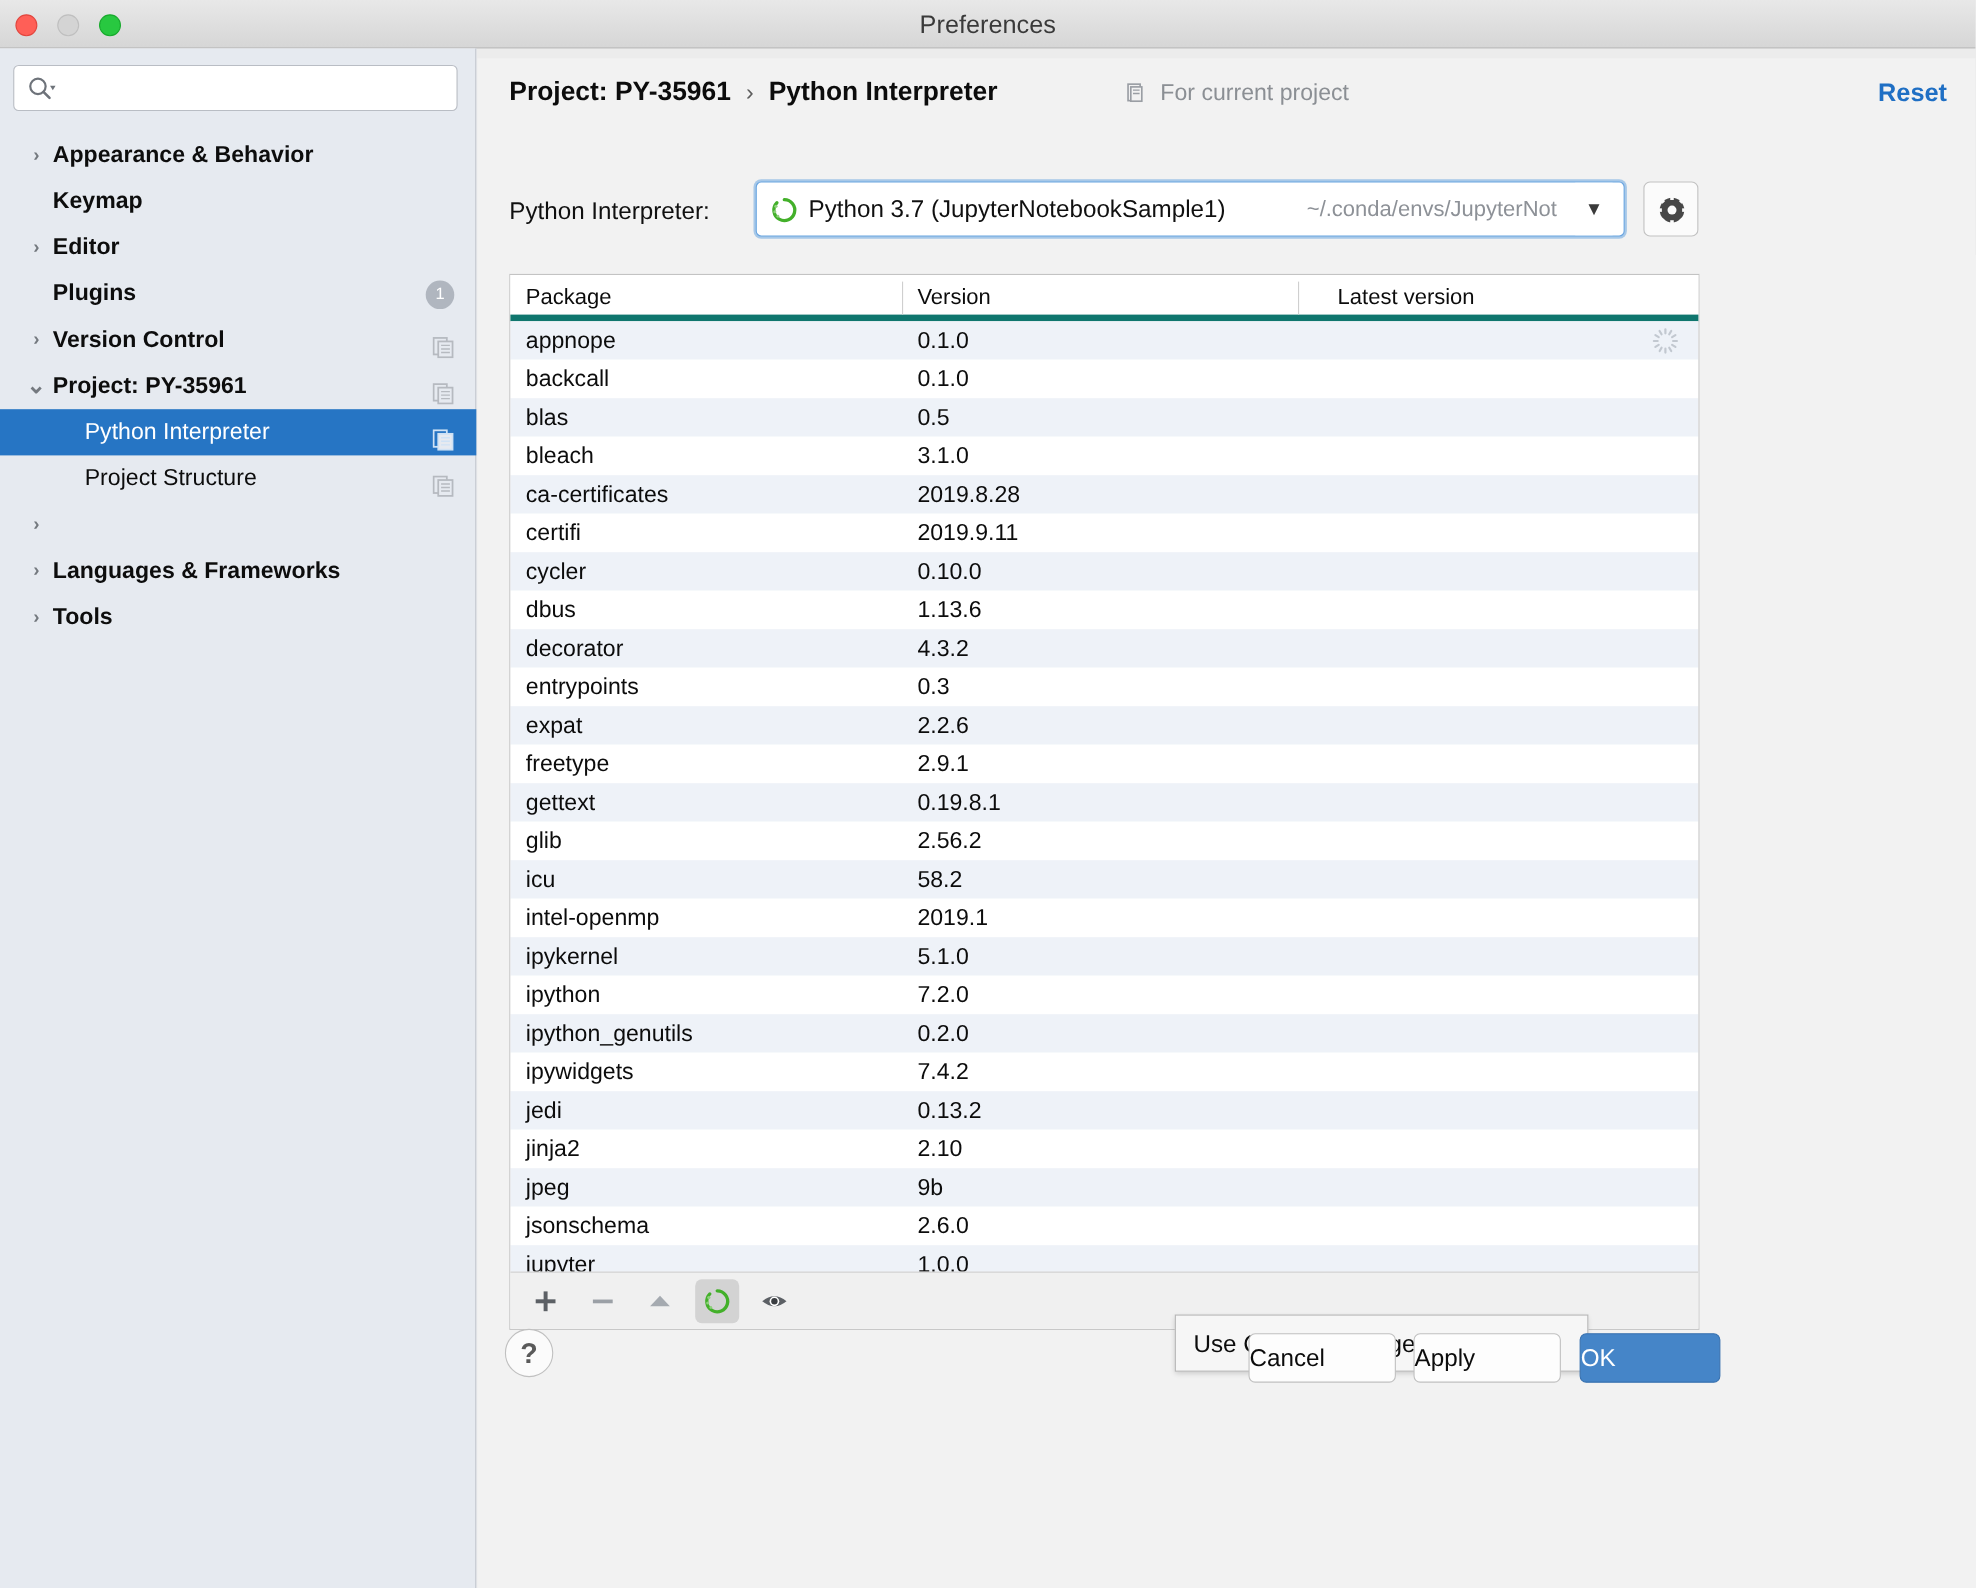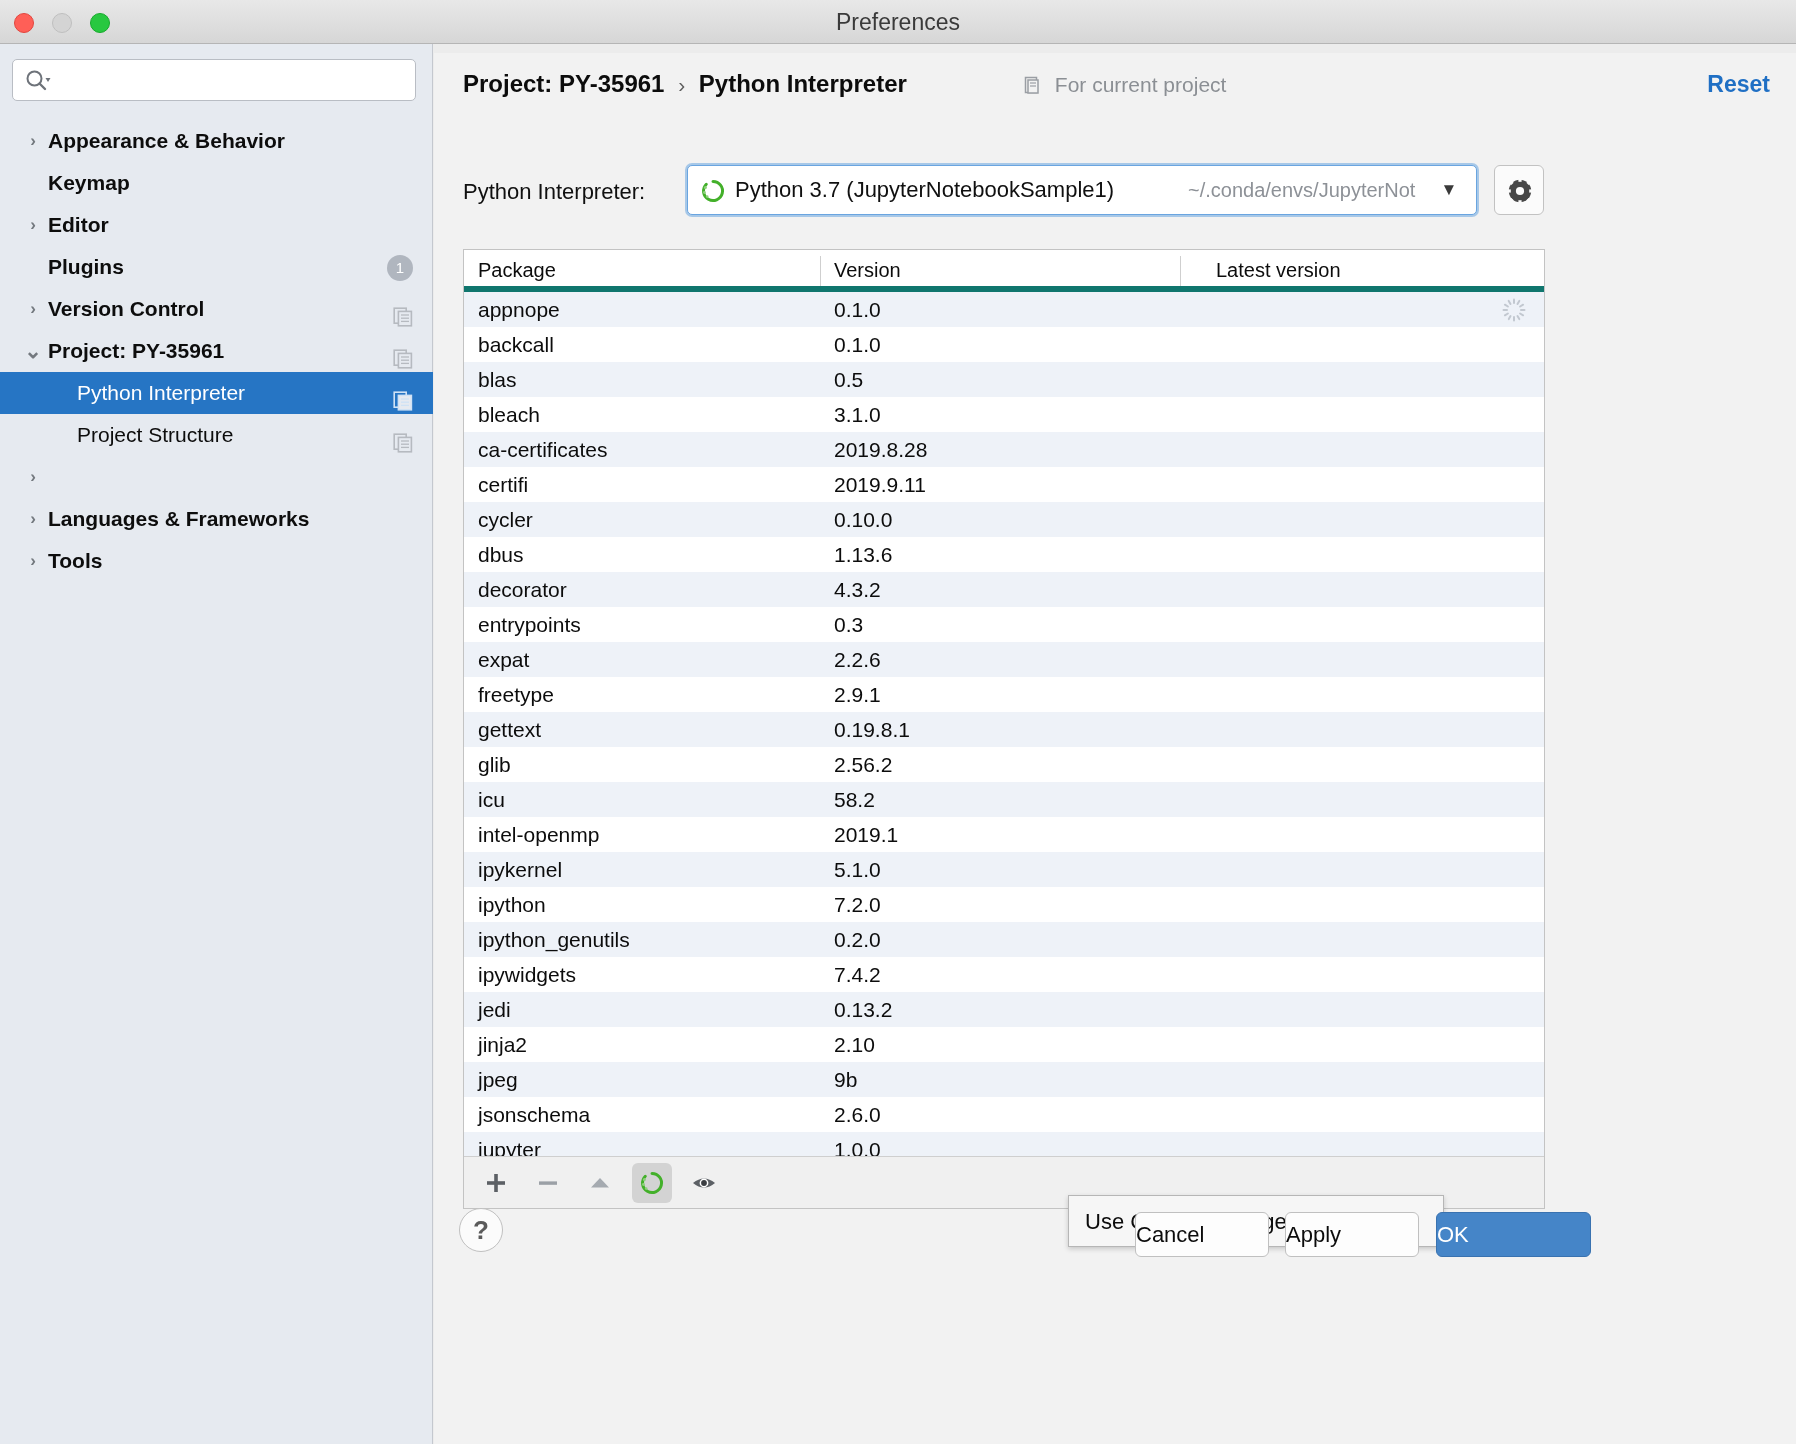--- a/index.html
+++ b/index.html
@@ -172,21 +172,21 @@
     font-weight:bold;
   }
   .btn {
     position:absolute; top:1159px; height:45px; border-radius:6px;
     font-size:22px; text-align:left; line-height:43px;
     background:#fdfdfd; border:1px solid #c0c0c0; color:#0c0c0c;
   }
   .btn-cancel { left:701px; width:134px; }
   .btn-apply  { left:851px; width:134px; }
   .btn-ok {
-    left:1002px; width:155px; background:#4585c8;
+    left:1002px; width:128px; background:#4585c8;
     border:1px solid #3972b0; color:#fff;
   }
 </style>
 </head>
 <body>
 
 <div id="root">
 
   <div class="titlebar">
     <div class="traffic tl-close"></div>

